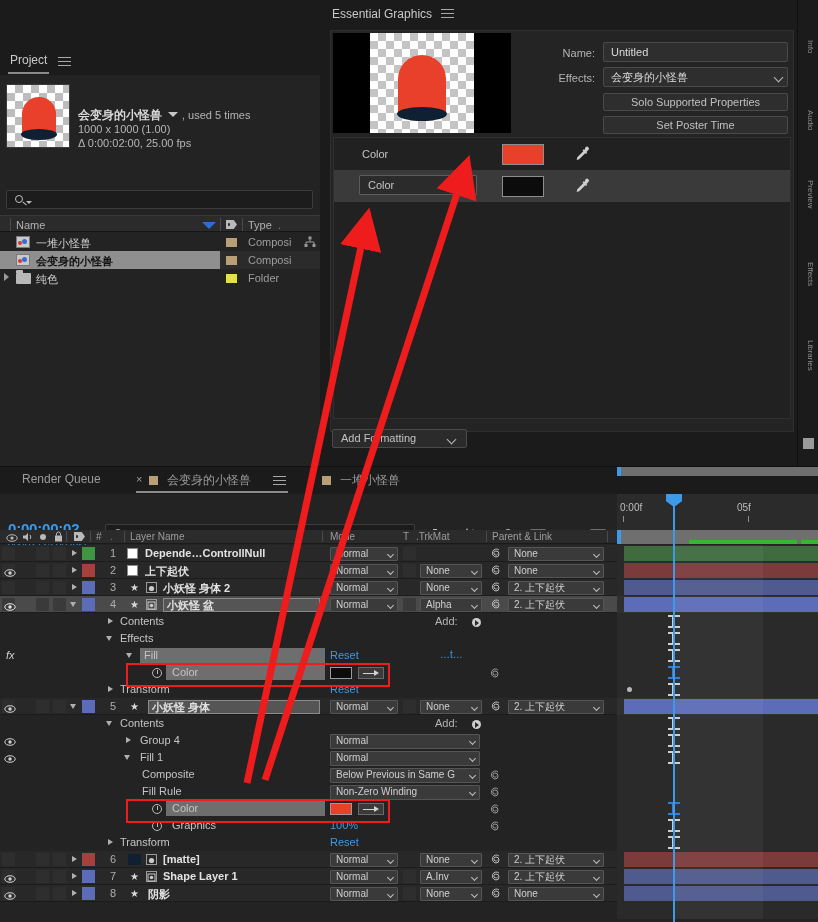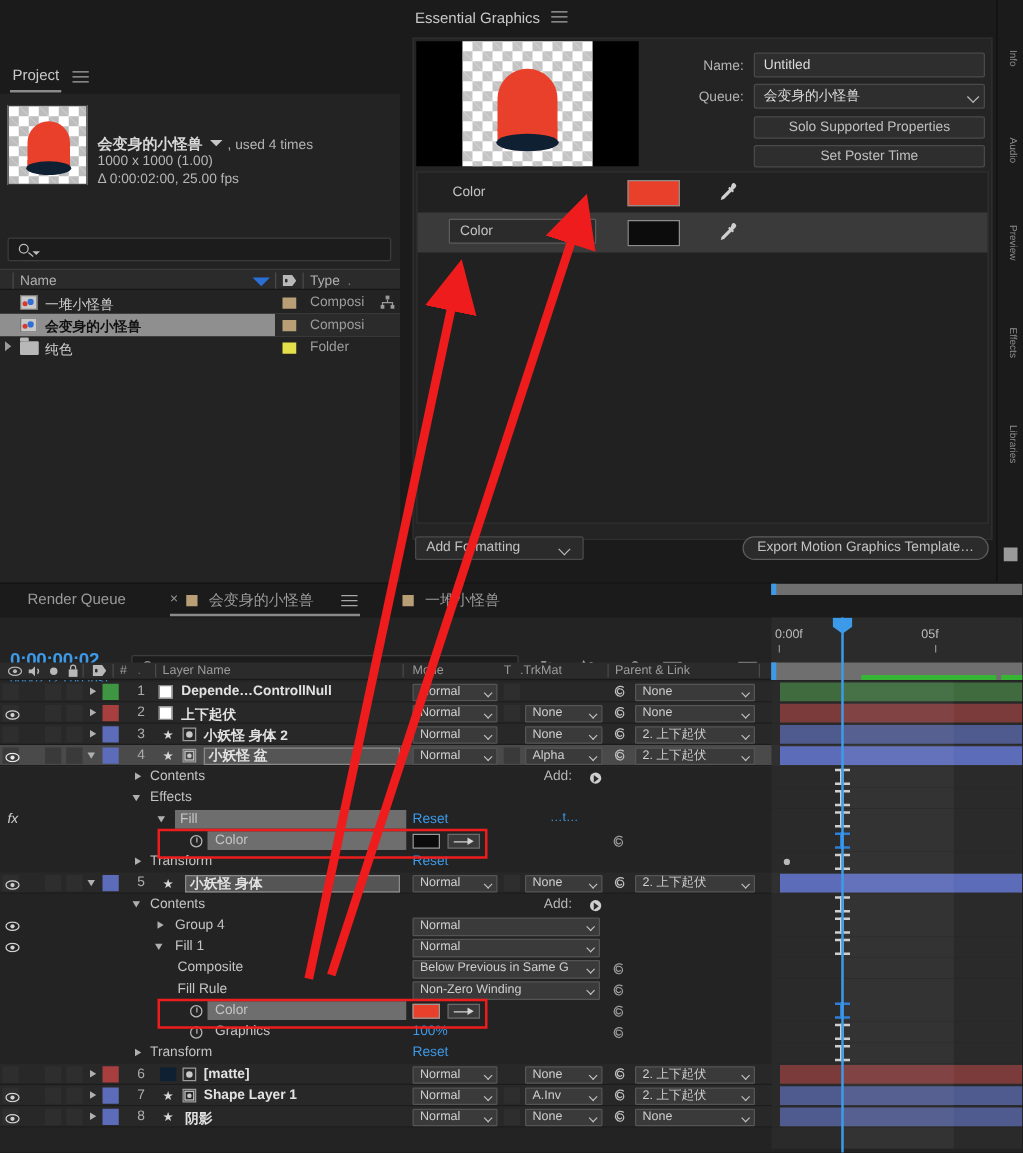--- a/index.html
+++ b/index.html
@@ -215,21 +215,21 @@
           </span>
       </div>
 
       <div id="proj-head">
         <div id="proj-thumb">
           <div class="monster m-body"></div>
           <div class="monster m-notch"></div>
           <div class="monster m-foot"></div>
         </div>
         <div id="proj-title">
-          <span class="cjk">会变身的小怪兽</span><span class="caret-dn"></span><span id="proj-used">, used 4 times</span>
+          <span class="cjk">会变身的小怪兽</span><span class="caret-dn"></span><span id="proj-used">, used 5 times</span>
         </div>
         <div id="proj-dim">1000 x 1000 (1.00)</div>
         <div id="proj-dur">Δ 0:00:02:00, 25.00 fps</div>
       </div>
 
       <div id="proj-search">
         <span class="magnif"></span>
         <span class="mini-caret"></span>
       </div>
 
@@ -335,21 +335,21 @@
         <div id="eg-preview">
           <div class="chk"></div>
           <div class="monster m-body"></div>
           <div class="monster m-notch"></div>
           <div class="monster m-foot"></div>
         </div>
 
         <span class="eg-field-lbl" style="left:188px;top:16px;width:76px">Name:</span>
         <span class="eg-input" style="left:272px;top:11px;width:185px">Untitled</span>
 
-        <span class="eg-field-lbl" style="left:188px;top:41px;width:76px">Queue:</span>
+        <span class="eg-field-lbl" style="left:188px;top:41px;width:76px">Effects:</span>
         <span class="eg-input" style="left:272px;top:36px;width:185px">会变身的小怪兽</span>
         <span class="chev" style="left:444px;top:42px"></span>
 
         <span class="eg-btn" style="left:272px;top:85px;width:185px">Set Poster Time</span>
         <span class="eg-btn" style="left:272px;top:62px;width:185px">Solo Supported Properties</span>
 
         <div id="eg-proplist">
           <div class="eg-prop-row" style="top:0">
             <span class="eg-prop-name">Color</span>
             <span class="eg-swatch" style="background:#e8402a"></span>
@@ -367,21 +367,20 @@
                   <path d="M13.5 3.2a2 2 0 0 1 2.9 2.8l-2 2 .8.8-1.2 1.2-.8-.8-6 6-2.6.7.7-2.6 6-6-.8-.8 1.2-1.2.8.8z" fill="#cfcfcf"></path>
                 </svg>
             </span>
           </div>
         </div>
       </div>
 
       <div id="eg-bottombar">
         <span id="add-formatting">Add Formatting</span>
         <span class="chev" style="left:118px;top:10px"></span>
-        <span id="export-mgt">Export Motion Graphics Template…</span>
       </div>
     </div>
 
     <div id="right-strip">
       <span class="strip-tab" style="top:40px">Info</span>
       <span class="strip-tab" style="top:110px">Audio</span>
       <span class="strip-tab" style="top:180px">Preview</span>
       <span class="strip-tab" style="top:262px">Effects</span>
       <span class="strip-tab" style="top:340px">Libraries</span>
       <span style="position:absolute;left:5px;top:438px;width:11px;height:11px;background:#9a9a9a"></span>

